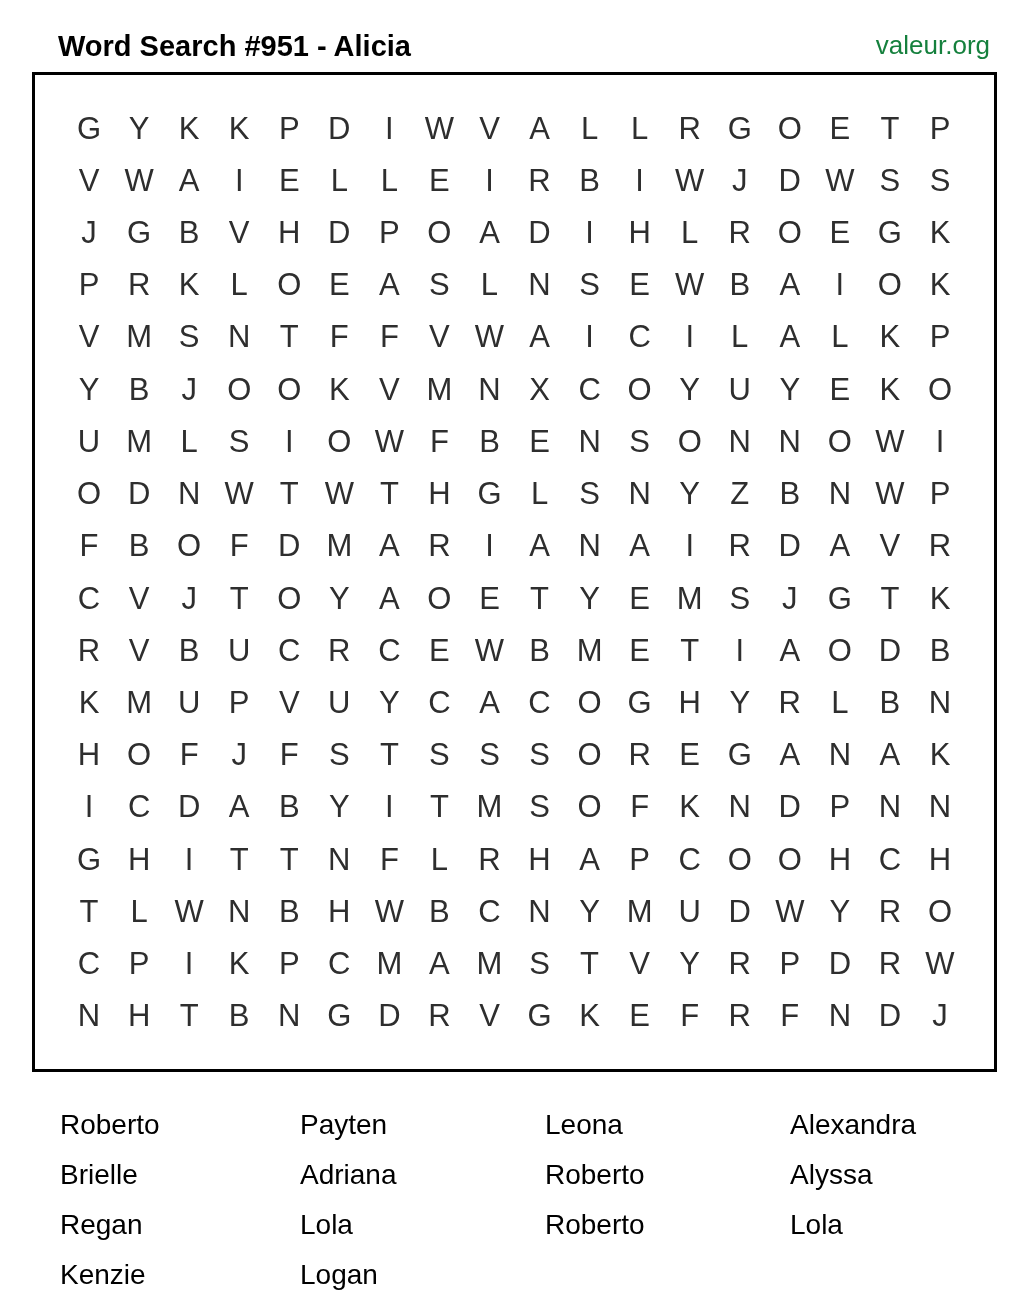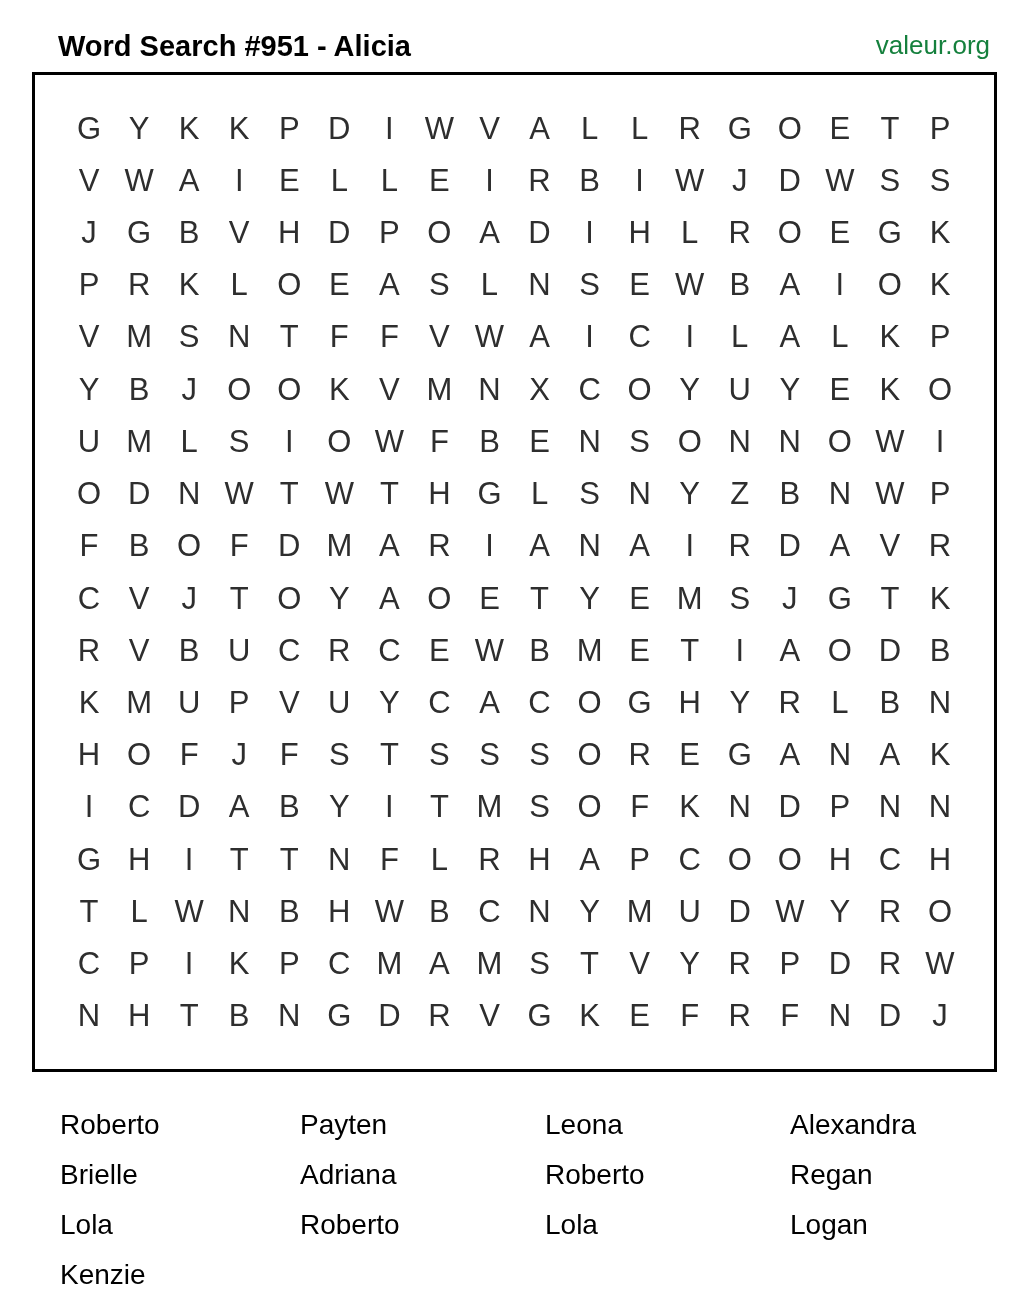--- a/index.html
+++ b/index.html
@@ -406,19 +406,20 @@
   </div>
 
 <div class="word-list" id="words">
     <span class="word-item">Roberto</span>
     <span class="word-item">Payten</span>
     <span class="word-item">Leona</span>
     <span class="word-item">Alexandra</span>
     <span class="word-item">Brielle</span>
     <span class="word-item">Adriana</span>
     <span class="word-item">Roberto</span>
+    <span class="word-item">Alyssa</span>
     <span class="word-item">Regan</span>
     <span class="word-item">Lola</span>
     <span class="word-item">Roberto</span>
     <span class="word-item">Lola</span>
+    <span class="word-item">Kenzie</span>
     <span class="word-item">Logan</span>
-    <span class="word-item">Kenzie</span>
   </div>
 
 </body></html>

